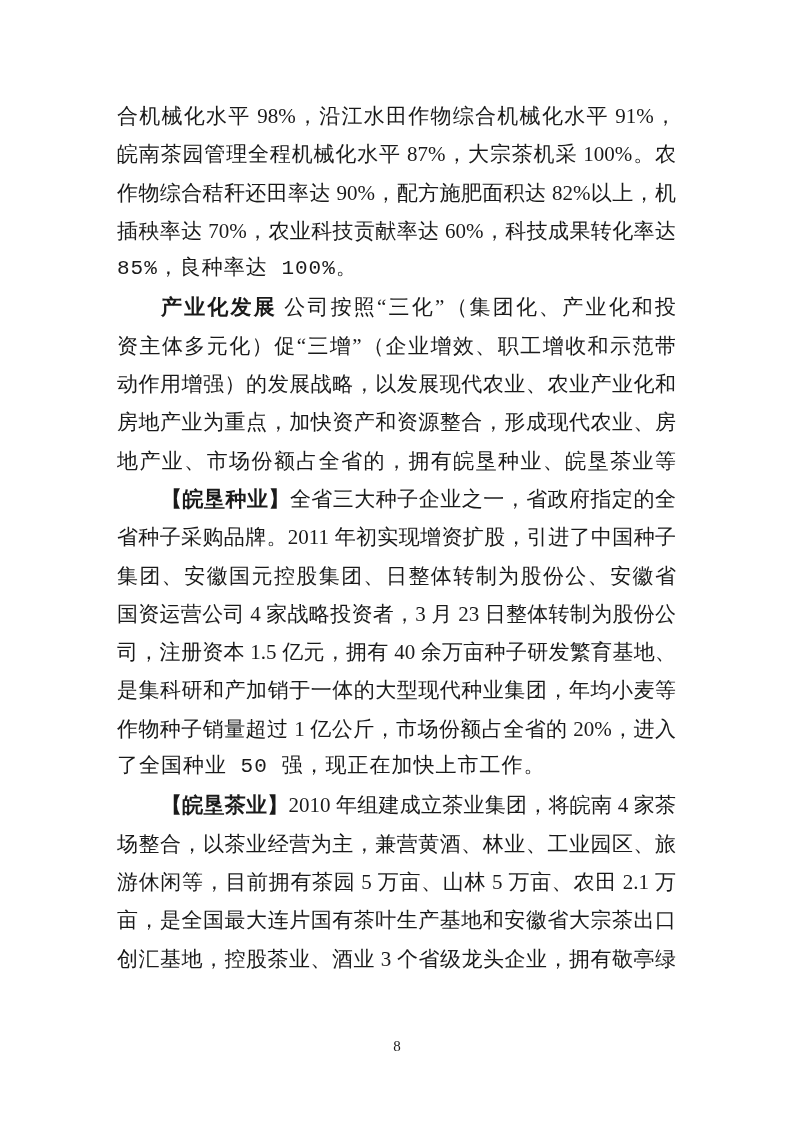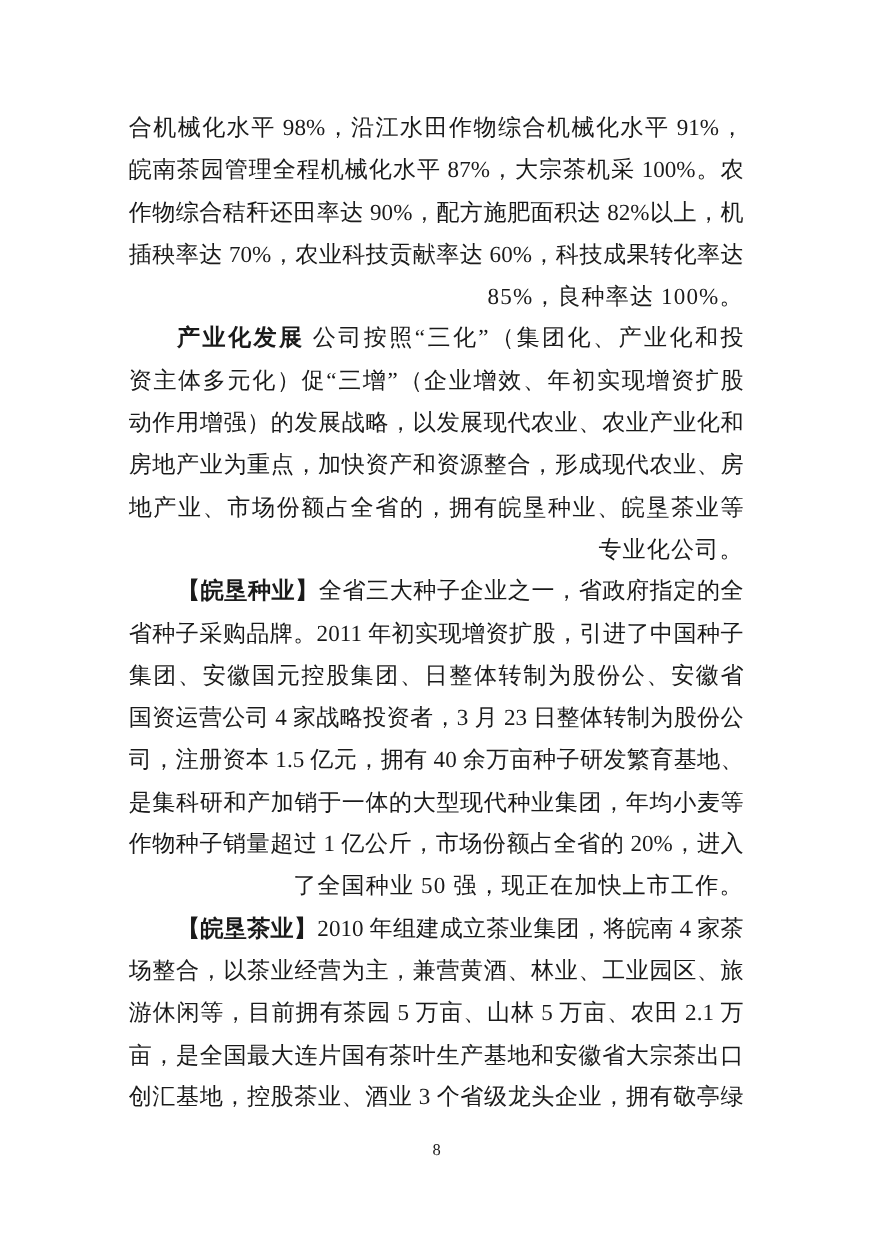--- a/index.html
+++ b/index.html
@@ -34,22 +34,23 @@
     overflow: hidden;
   }
   
   .line.j {
     text-align: justify;
     text-align-last: justify;
     text-justify: inter-character;
   }
   
   .line:not(.j) {
-    text-align: right;
+    text-align: left;
     letter-spacing: 1px;
+    font-family: Liberation Mono, monospace;
   }
   .line.ind {
     text-indent: 44px;
   }
   .bold {
     font-weight: 700;
     margin-top: 32px;
   }
   .footer {
     position: absolute;
@@ -69,25 +70,24 @@
   <div class="text-block">
       <div class="paragraph">
         <div class="line j">合机械化水平 98%，沿江水田作物综合机械化水平 91%，</div>
         <div class="line j">皖南茶园管理全程机械化水平 87%，大宗茶机采 100%。农</div>
         <div class="line j">作物综合秸秆还田率达 90%，配方施肥面积达 82%以上，机</div>
         <div class="line j">插秧率达 70%，农业科技贡献率达 60%，科技成果转化率达</div>
         <div class="line">85%，良种率达 100%。</div>
       </div>
       <div class="paragraph">
         <div class="line j ind"><span class="bold">产业化发展</span> 公司按照“三化”（集团化、产业化和投</div>
-        <div class="line j">资主体多元化）促“三增”（企业增效、年初实现增资扩股</div>
+        <div class="line j">资主体多元化）促“三增”（企业增效、职工增收和示范带</div>
         <div class="line j">动作用增强）的发展战略，以发展现代农业、农业产业化和</div>
         <div class="line j">房地产业为重点，加快资产和资源整合，形成现代农业、房</div>
         <div class="line j">地产业、市场份额占全省的，拥有皖垦种业、皖垦茶业等</div>
-        <div class="line">专业化公司。</div>
       </div>
       <div class="paragraph">
         <div class="line j ind"><span class="bold">【皖垦种业】</span>全省三大种子企业之一，省政府指定的全</div>
         <div class="line j">省种子采购品牌。2011 年初实现增资扩股，引进了中国种子</div>
         <div class="line j">集团、安徽国元控股集团、日整体转制为股份公、安徽省</div>
         <div class="line j">国资运营公司 4 家战略投资者，3 月 23 日整体转制为股份公</div>
         <div class="line j">司，注册资本 1.5 亿元，拥有 40 余万亩种子研发繁育基地、</div>
         <div class="line j">是集科研和产加销于一体的大型现代种业集团，年均小麦等</div>
         <div class="line j">作物种子销量超过 1 亿公斤，市场份额占全省的 20%，进入</div>
         <div class="line">了全国种业 50 强，现正在加快上市工作。</div>

